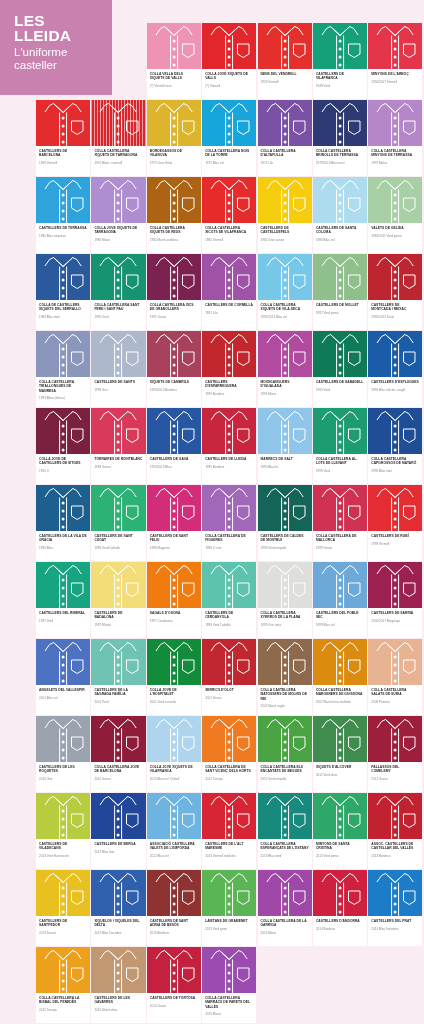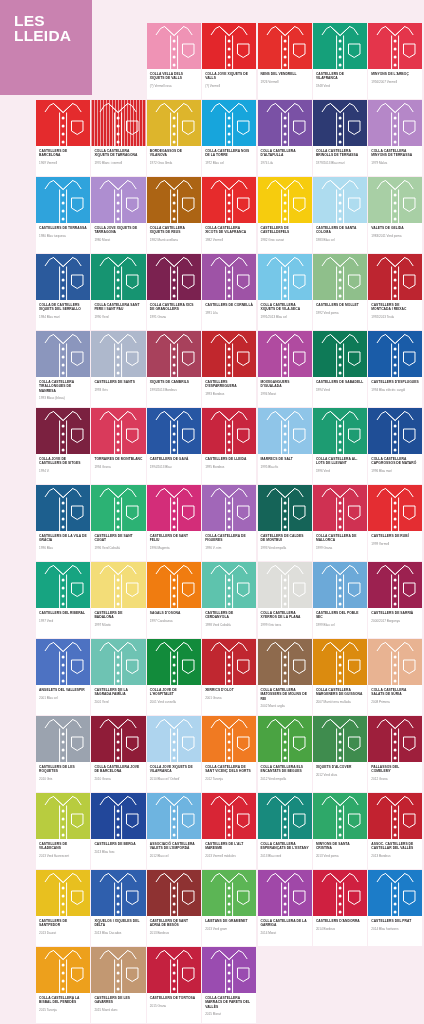--- a/index.html
+++ b/index.html
@@ -10,21 +10,21 @@
     font-family: "Liberation Sans", sans-serif;
     overflow: hidden;
     position: relative;
   }
   #poster { width: 424px; position: relative; }
 
   
   .header {
     position: absolute;
     left: 0; top: 0;
-    width: 92px; height: 95px;
+    width: 112px; height: 95px;
     background: #c982b0;
     padding: 13px 10px 0 14px;
     color: #ffffff;
   }
   .header .t1 {
     font-size: 15.5px;
     font-weight: bold;
     line-height: 15px;
     letter-spacing: 0.2px;
   }
@@ -101,20 +101,21 @@
   }
 </style>
 </head>
 <body>
 
 <div id="poster">
 
   <div class="header">
     <div class="t1">LES</div>
     <div class="t1">LLEIDA</div>
+    <div class="t2">L'uniforme casteller</div>
   </div>
 
   <div class="grid" id="shirt-grid">
       <div class="spacer-cell"></div>
       <div class="spacer-cell"></div>
       <div class="card">
         <div class="shirt">
           <div class="body" style="background: rgb(239, 147, 181);"></div>
           <svg width="54.2" height="46" viewBox="0 0 54.2 46">
             <g fill="none" stroke="#ffffff" stroke-width="1">

